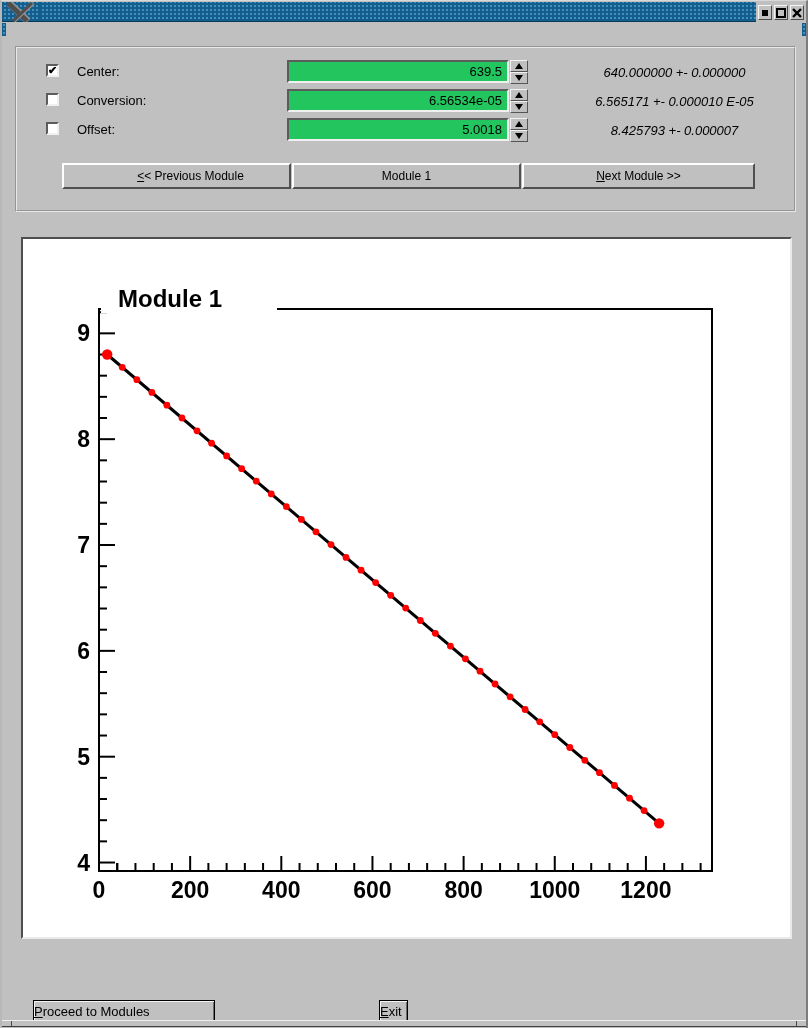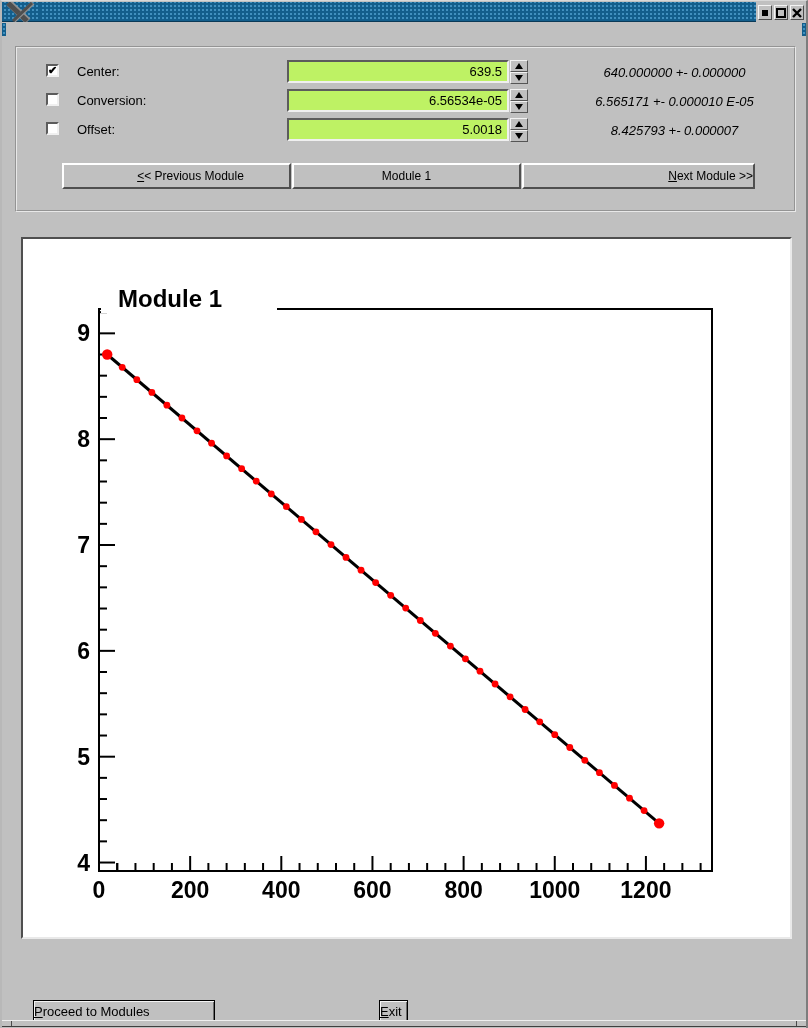--- a/index.html
+++ b/index.html
@@ -41,21 +41,21 @@
   .groupbox { position:absolute; left:13px; top:45px; width:781px; height:166px;
     border:2px groove #e8e8e8; }
 
   .ctl-row { position:absolute; left:0; width:100%; height:24px; }
   .checkbox { position:absolute; left:29px; top:4px; width:13px; height:13px;
     background:#fff; border:2px solid; border-color:#5c5c5c #f0f0f0 #f0f0f0 #5c5c5c;
     font-size:11px; font-weight:bold; line-height:9px; text-align:center; color:#000; }
   .ctl-label { position:absolute; left:60px; top:4px; font-size:13px; color:#000; }
   .spinbox { position:absolute; left:270px; top:0; width:242px; height:24px; }
   .spin-input { position:absolute; left:0; top:0; width:222px; height:23px;
-    border:2px solid; border-color:#5c5c5c #f0f0f0 #f0f0f0 #5c5c5c; background:#bef264;
+    border:2px solid; border-color:#5c5c5c #f0f0f0 #f0f0f0 #5c5c5c; background:#22c55e;
     font-family:"Liberation Sans",sans-serif; font-size:13px; text-align:right;
     padding-right:5px; color:#000; outline:none; }
   .spin-btns { position:absolute; left:223px; top:0; width:18px; height:24px; }
   .spin-btn { position:absolute; left:0; width:18px; height:12px; background:#c0c0c0;
     border:1px solid; border-color:#f2f2f2 #555 #555 #f2f2f2;
     display:flex; align-items:center; justify-content:center; }
   .spin-up { top:0; } .spin-dn { top:12px; }
   .tri-up { width:0; height:0; border-left:4px solid rgba(0,0,0,0);
     border-right:4px solid rgba(0,0,0,0); border-bottom:6px solid #000; }
   .tri-dn { width:0; height:0; border-left:4px solid rgba(0,0,0,0);
@@ -64,21 +64,21 @@
     font-size:13px; text-align:center; color:#000;font-style:italic; }
 
   .row-1 { top:12px; } .row-2 { top:41px;padding-left:48px; } .row-3 { top:70px; }
 
   .nav-row { position:absolute; left:45px; top:115px; height:26px; }
   .nav-btn { position:absolute; top:0; height:26px; background:#c0c0c0;
     border:2px solid; border-color:#ffffff #4f4f4f #4f4f4f #ffffff;
     font-size:12px; color:#000; text-align:center; line-height:22px; }
   .nav-prev { left:0; width:229px;padding-left:28px; }
   .nav-mid  { left:230px; width:229px; }
-  .nav-next { left:460px; width:233px;text-align:right; }
+  .nav-next { left:460px; width:233px; }
 
   
   .plot-panel { position:absolute; left:19px; top:236px; width:771px; height:702px;
     background:#ffffff; border:2px solid; border-color:#4f4f4f #e9e9e9 #e9e9e9 #4f4f4f; }
   #chart-svg { display:block; }
   .tick-label { font:bold 23px "Liberation Sans", sans-serif; fill:#000; }
   .chart-title { font:bold 24px "Liberation Sans", sans-serif; fill:#000; }
 
   
   .footer-btn { position:absolute; top:999px; height:24px; background:#c0c0c0;

